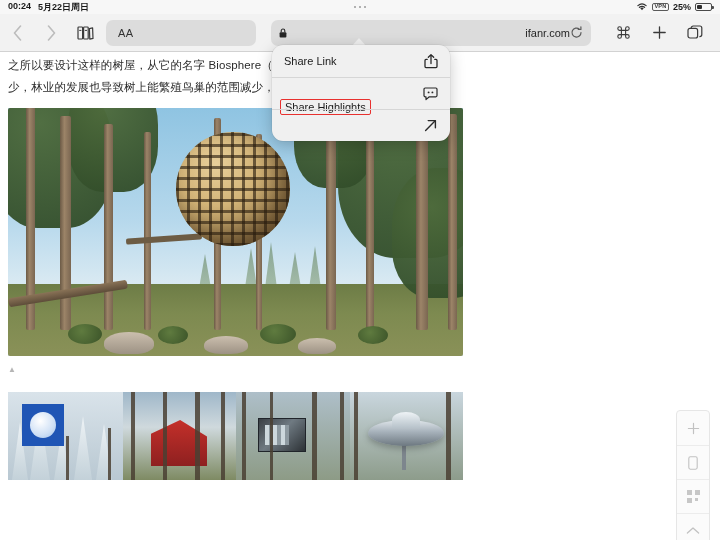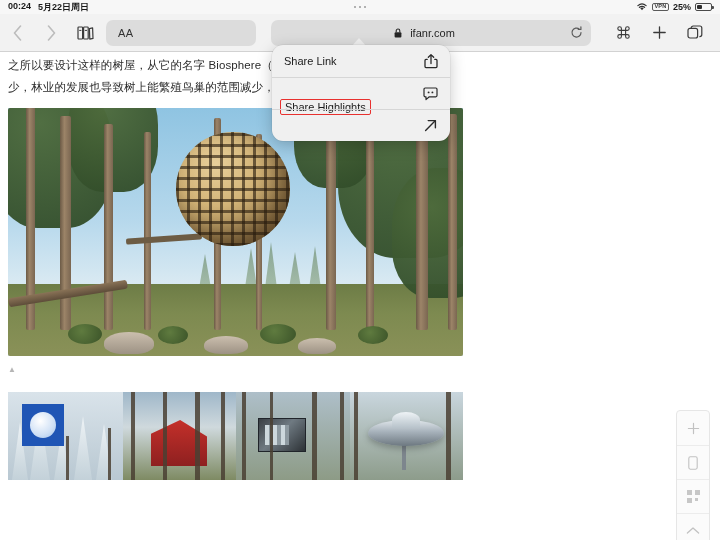--- a/index.html
+++ b/index.html
@@ -56,21 +56,21 @@
     background: #dcdcdc; display: flex; align-items: center;
     padding: 0 12px; margin-left: 4px;
   }
   .aa-text { font-size: 11px; color: #333; letter-spacing: 0.3px; }
   .urlwrap { flex: 1; display: flex; justify-content: center; padding: 0 10px; }
   .urlbar {
     width: 100%; max-width: 320px; height: 26px; border-radius: 7px;
     background: #dcdcdc; display: flex; align-items: center;
     position: relative; padding: 0 8px;
   }
-  .url-center { flex: 1; display: flex; align-items: center; justify-content: center; gap: 8px; }
+  .url-center { flex: 1; display: flex; align-items: center; justify-content: space-between; gap: 8px; }
   .url-text { font-size: 11px; color: #262626; }
   .reload { color: #5a5a5a; display: flex; align-items: center; }
   .tb-right { display: flex; align-items: center; gap: 2px; padding-right: 8px; }
 
   
   .page {
     position: absolute; top: 52px; left: 0; width: 720px; height: 488px;
     background: #ffffff; overflow: hidden;
   }
   .article { position: absolute; left: 8px; top: 0; width: 455px; }

